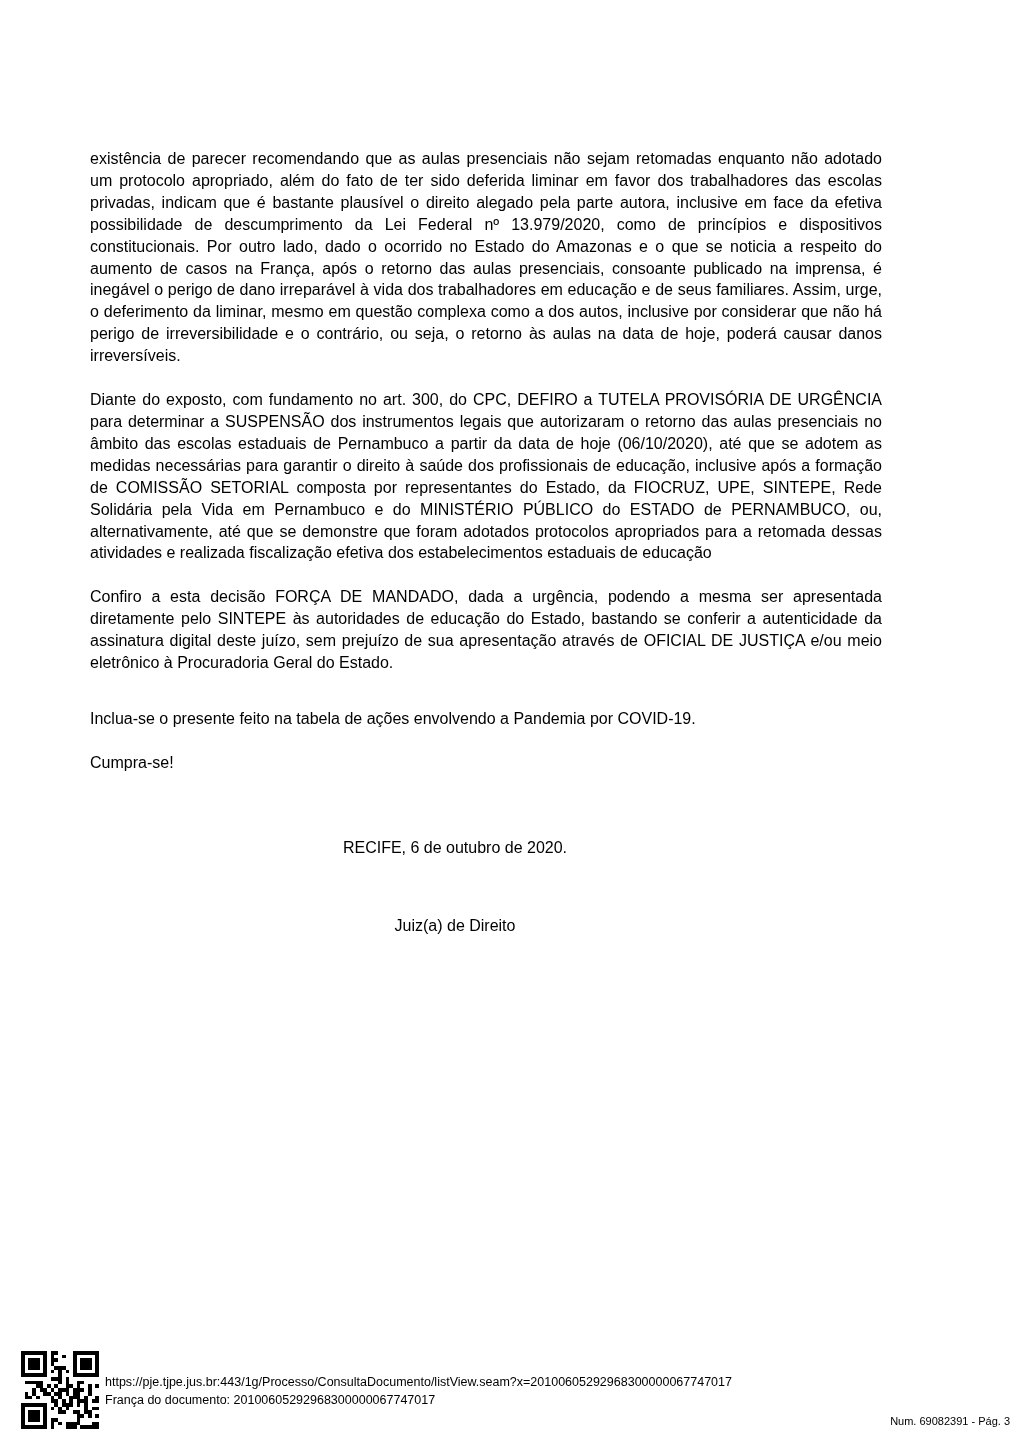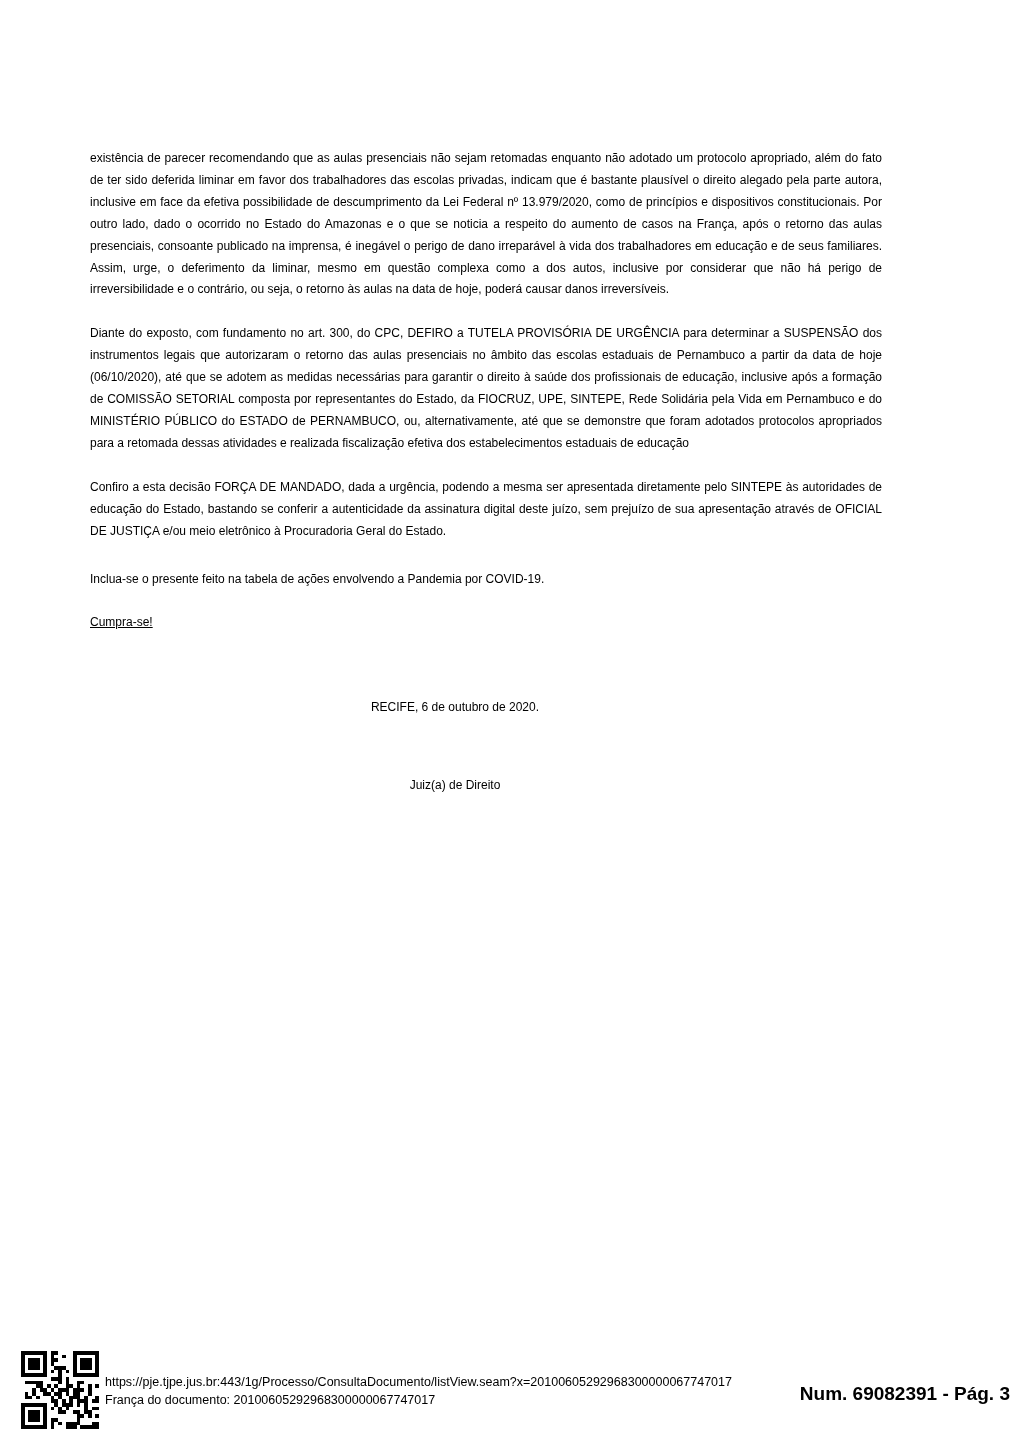--- a/index.html
+++ b/index.html
@@ -15,27 +15,27 @@
   .page {
     position: absolute;
     inset: 0;
     background: #ffffff;
   }
   .doc {
     position: absolute;
     left: 90px;
     top: 148px;
     width: 792px;
-    font-size: 12px;
+    font-size: 16px;
     line-height: 21.9px;
     text-align: justify;
   }
   .doc p { margin: 0 0 22px 0; }
-  .doc p.mb-large { margin-bottom: 26px; }
-  .doc p.mb-xl { margin-bottom: 63px; text-decoration: underline; }
+  .doc p.mb-large { margin-bottom: 34px; }
+  .doc p.mb-xl { margin-bottom: 63px; }
   .centerline {
     text-align: center;
     width: 730px;
   }
   .centerline.sig { margin-top: 56px; }
   .qr-holder {
     position: absolute;
     left: 21px;
     top: 1351px;
     width: 78px;
@@ -45,24 +45,23 @@
     position: absolute;
     left: 105px;
     top: 1374px;
     font-size: 12.5px;
     line-height: 17.6px;
     white-space: nowrap;
   }
   .page-ref {
     position: absolute;
     right: 14px;
-    top: 1383px;
-    font-size: 19px;
+    top: 1415px;
+    font-size: 11px;
     white-space: nowrap;
-    font-weight: bold;
   }
 </style>
 </head>
 <body>
 
 <div class="page">
 
   <div class="doc">
     <p>existência de parecer recomendando que as aulas presenciais não sejam retomadas enquanto não adotado um protocolo apropriado, além do fato de ter sido deferida liminar em favor dos trabalhadores das escolas privadas, indicam que é bastante plausível o direito alegado pela parte autora, inclusive em face da efetiva possibilidade de descumprimento da Lei Federal nº 13.979/2020, como de princípios e dispositivos constitucionais. Por outro lado, dado o ocorrido no Estado do Amazonas e o que se noticia a respeito do aumento de casos na França, após o retorno das aulas presenciais, consoante publicado na imprensa, é inegável o perigo de dano irreparável à vida dos trabalhadores em educação e de seus familiares. Assim, urge, o deferimento da liminar, mesmo em questão complexa como a dos autos, inclusive por considerar que não há perigo de irreversibilidade e o contrário, ou seja, o retorno às aulas na data de hoje, poderá causar danos irreversíveis.</p>
     <p>Diante do exposto, com fundamento no art. 300, do CPC, DEFIRO a TUTELA PROVISÓRIA DE URGÊNCIA para determinar a SUSPENSÃO dos instrumentos legais que autorizaram o retorno das aulas presenciais no âmbito das escolas estaduais de Pernambuco a partir da data de hoje (06/10/2020), até que se adotem as medidas necessárias para garantir o direito à saúde dos profissionais de educação, inclusive após a formação de COMISSÃO SETORIAL composta por representantes do Estado, da FIOCRUZ, UPE, SINTEPE, Rede Solidária pela Vida em Pernambuco e do MINISTÉRIO PÚBLICO do ESTADO de PERNAMBUCO, ou, alternativamente, até que se demonstre que foram adotados protocolos apropriados para a retomada dessas atividades e realizada fiscalização efetiva dos estabelecimentos estaduais de educação</p>

